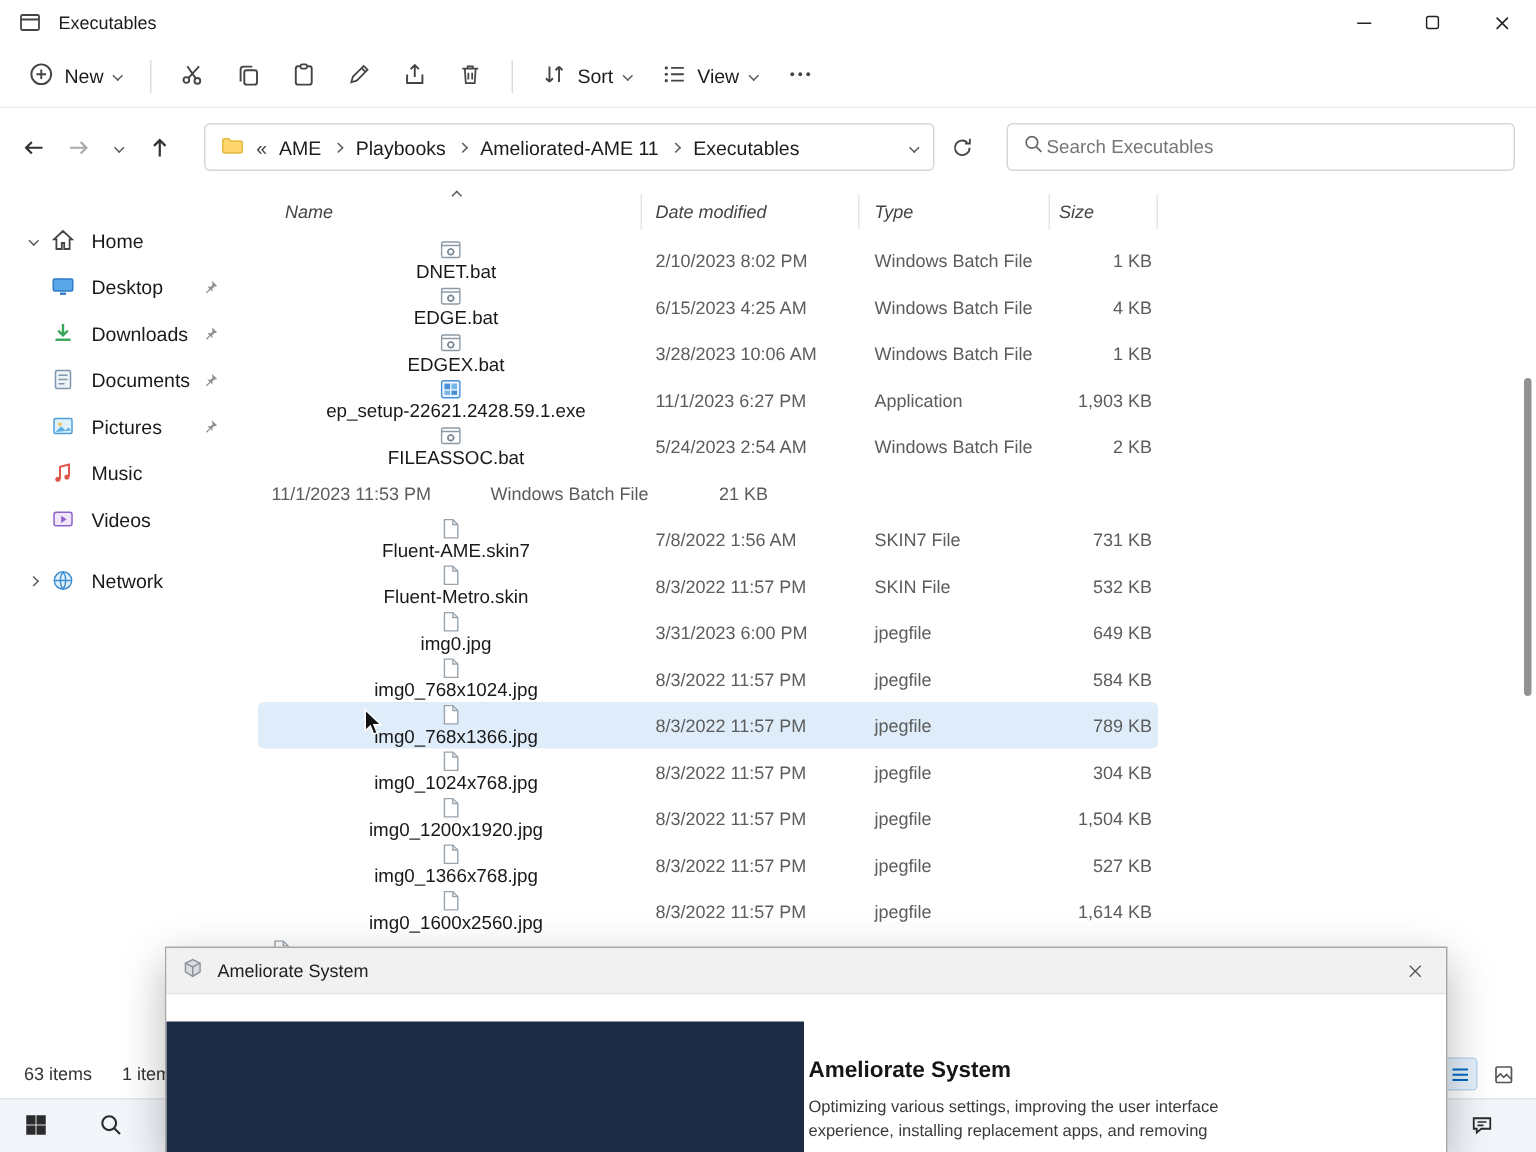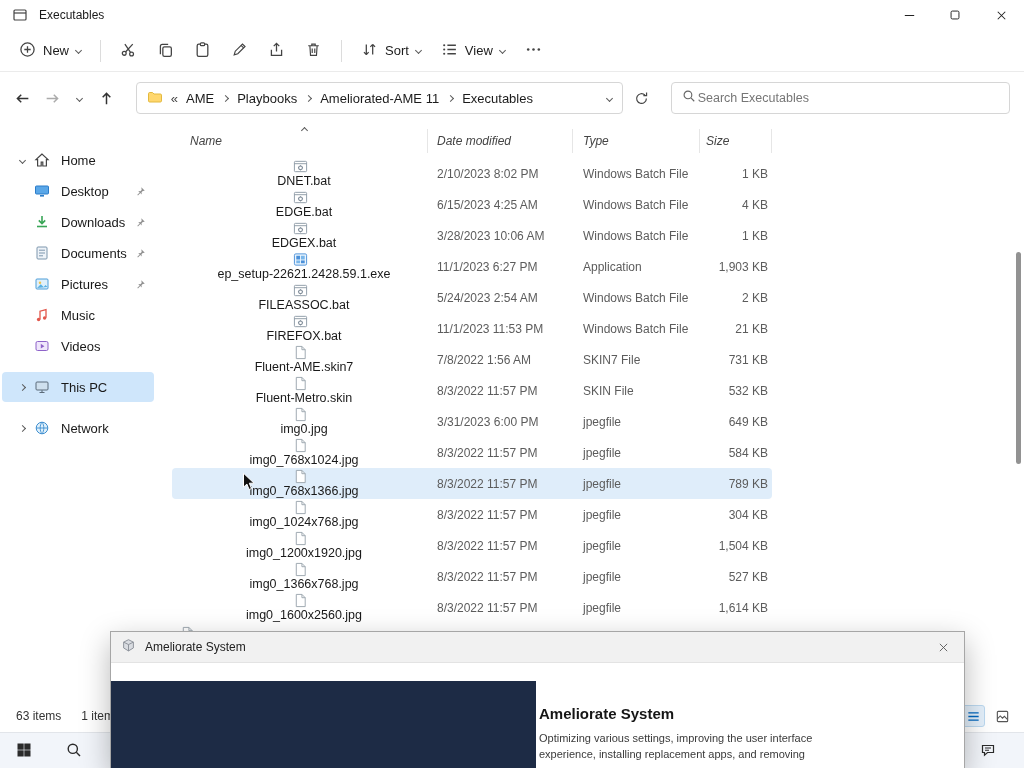--- a/index.html
+++ b/index.html
@@ -342,32 +342,20 @@
           <div class="nav-item">
             <span class="nav-chev"></span>
             <span class="nav-ico">
               <svg viewBox="0 0 16 16" width="16" height="16">
                 <rect x="2" y="3.5" width="12" height="9" rx="1.5" fill="#efe6fb" stroke="#8e63c9"></rect>
                 <path d="M6.8 5.8l3.6 2.4-3.6 2.4z" fill="#8e63c9"></path>
               </svg>
             </span>
             <span class="nav-label">Videos</span>
           </div>
-          <div class="nav-item selected gap">
-            <span class="nav-chev">
-              <span class="chev right"></span>
-            </span>
-            <span class="nav-ico">
-              <svg viewBox="0 0 16 16" width="16" height="16">
-                <rect x="2" y="3" width="12" height="8" rx="1" fill="#cfe0ee" stroke="#5b6b7a"></rect>
-                <path d="M5.5 13.5h5M8 11.2v2.3" fill="none" stroke="#5b6b7a" stroke-width="1.1"></path>
-              </svg>
-            </span>
-            <span class="nav-label">This PC</span>
-          </div>
           <div class="nav-item gap">
             <span class="nav-chev">
               <span class="chev right"></span>
             </span>
             <span class="nav-ico">
               <svg viewBox="0 0 16 16" width="16" height="16">
                 <circle cx="8" cy="8" r="5.8" fill="#dff0fb" stroke="#3f8fd0"></circle>
                 <path d="M2.2 8h11.6M8 2.2c2.4 3 2.4 8.6 0 11.6M8 2.2c-2.4 3-2.4 8.6 0 11.6" fill="none" stroke="#3f8fd0" stroke-width="0.9"></path>
               </svg>
             </span>
@@ -459,31 +447,20 @@
                     <path d="M8 6.7v1M8 11.1v1M5.3 9.4h1M9.7 9.4h1" stroke="#7a8794" stroke-width="1"></path>
                   </svg>
                 </span>
                 <span class="fname">FILEASSOC.bat</span>
               </span>
               <span class="c date">5/24/2023 2:54 AM</span>
               <span class="c type">Windows Batch File</span>
               <span class="c size">2 KB</span>
             </div>
             <div class="frow">
-              <span class="c name">
-                <span class="ficon">
-                  <svg viewBox="0 0 16 16" width="15" height="15">
-                    <rect x="1.5" y="2.5" width="13" height="11" rx="1" fill="#fff" stroke="#8d9aa5"></rect>
-                    <path d="M1.5 5h13" stroke="#8d9aa5" stroke-width="1"></path>
-                    <circle cx="8" cy="9.4" r="2" fill="none" stroke="#7a8794" stroke-width="1.1"></circle>
-                    <path d="M8 6.7v1M8 11.1v1M5.3 9.4h1M9.7 9.4h1" stroke="#7a8794" stroke-width="1"></path>
-                  </svg>
-                </span>
-                <span class="fname">FIREFOX.bat</span>
-              </span>
               <span class="c date">11/1/2023 11:53 PM</span>
               <span class="c type">Windows Batch File</span>
               <span class="c size">21 KB</span>
             </div>
             <div class="frow">
               <span class="c name">
                 <span class="ficon">
                   <svg viewBox="0 0 16 16" width="15" height="15">
                     <path d="M3.5 1.5h6L13 5v9.5H3.5z" fill="#fff" stroke="#9aa4ad"></path>
                     <path d="M9.5 1.5V5H13" fill="none" stroke="#9aa4ad"></path>

